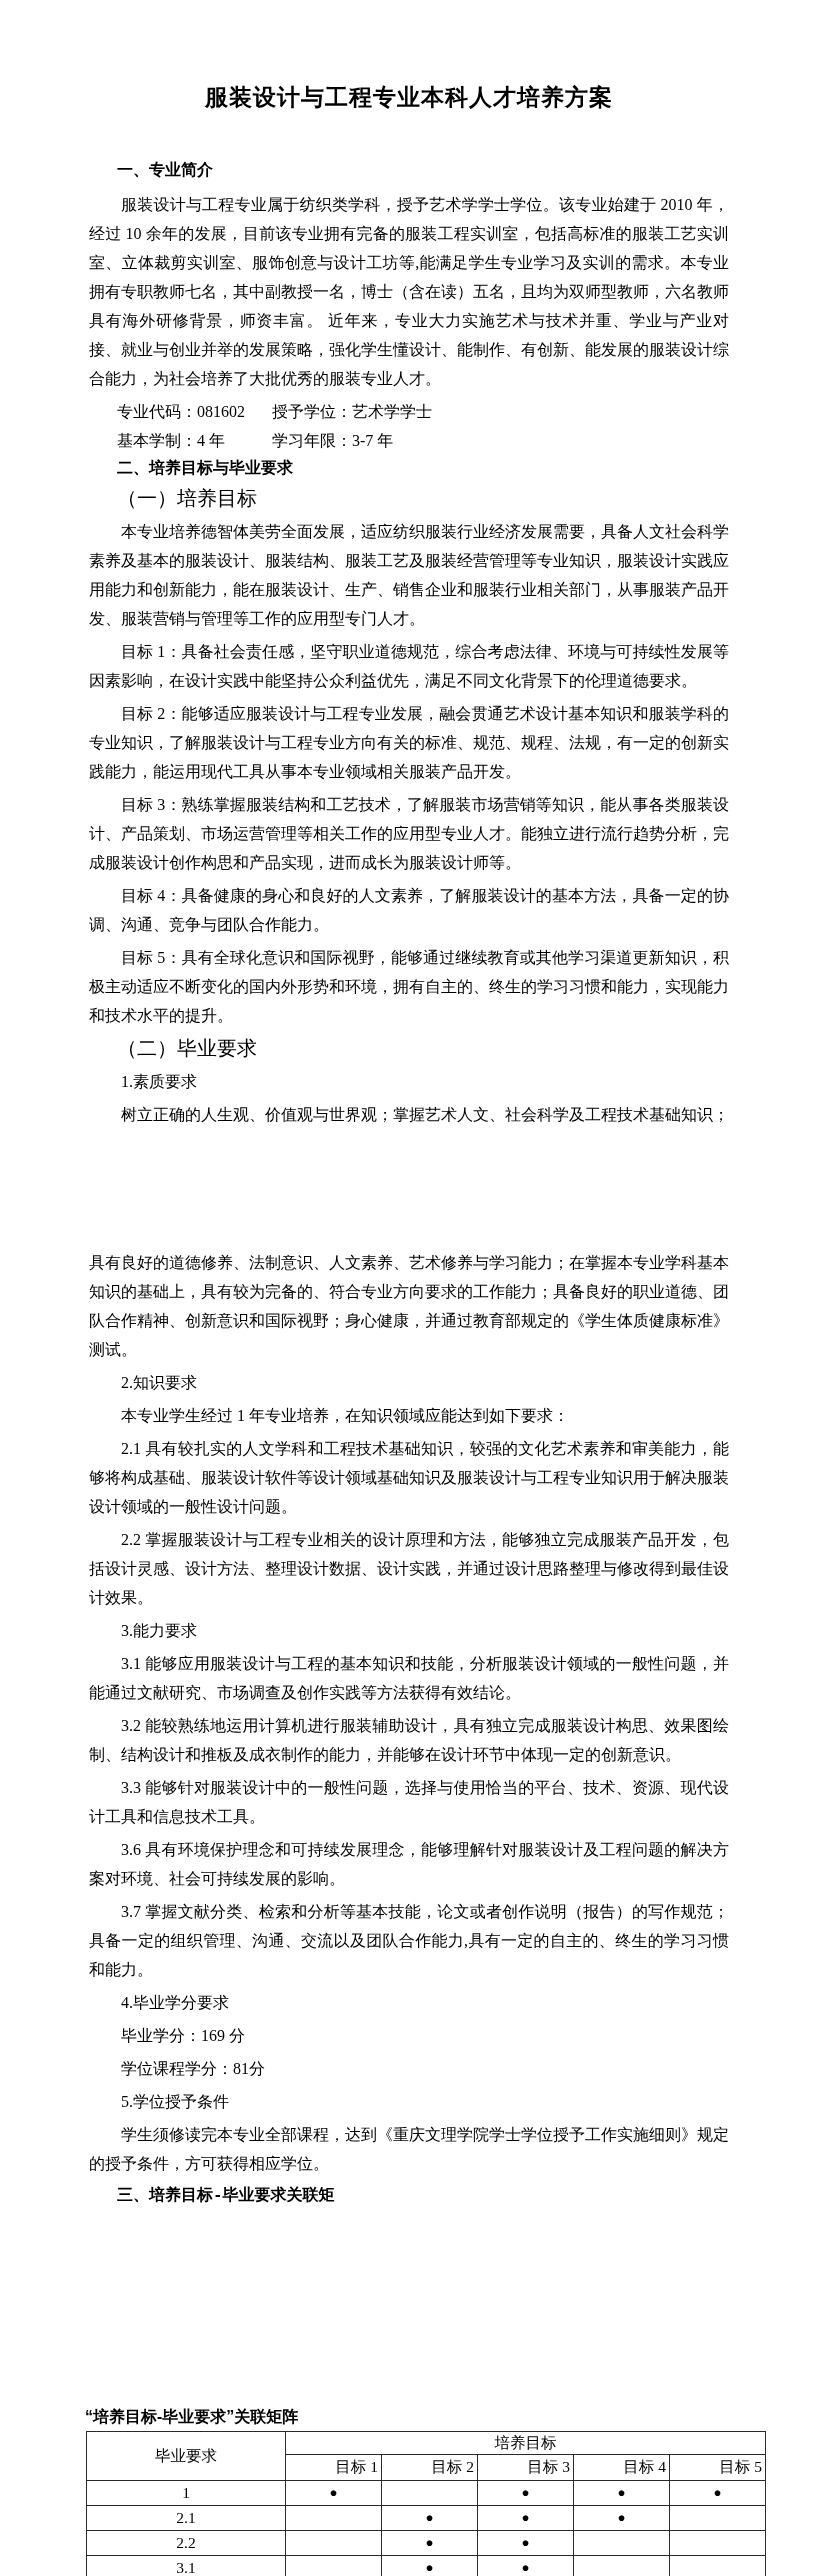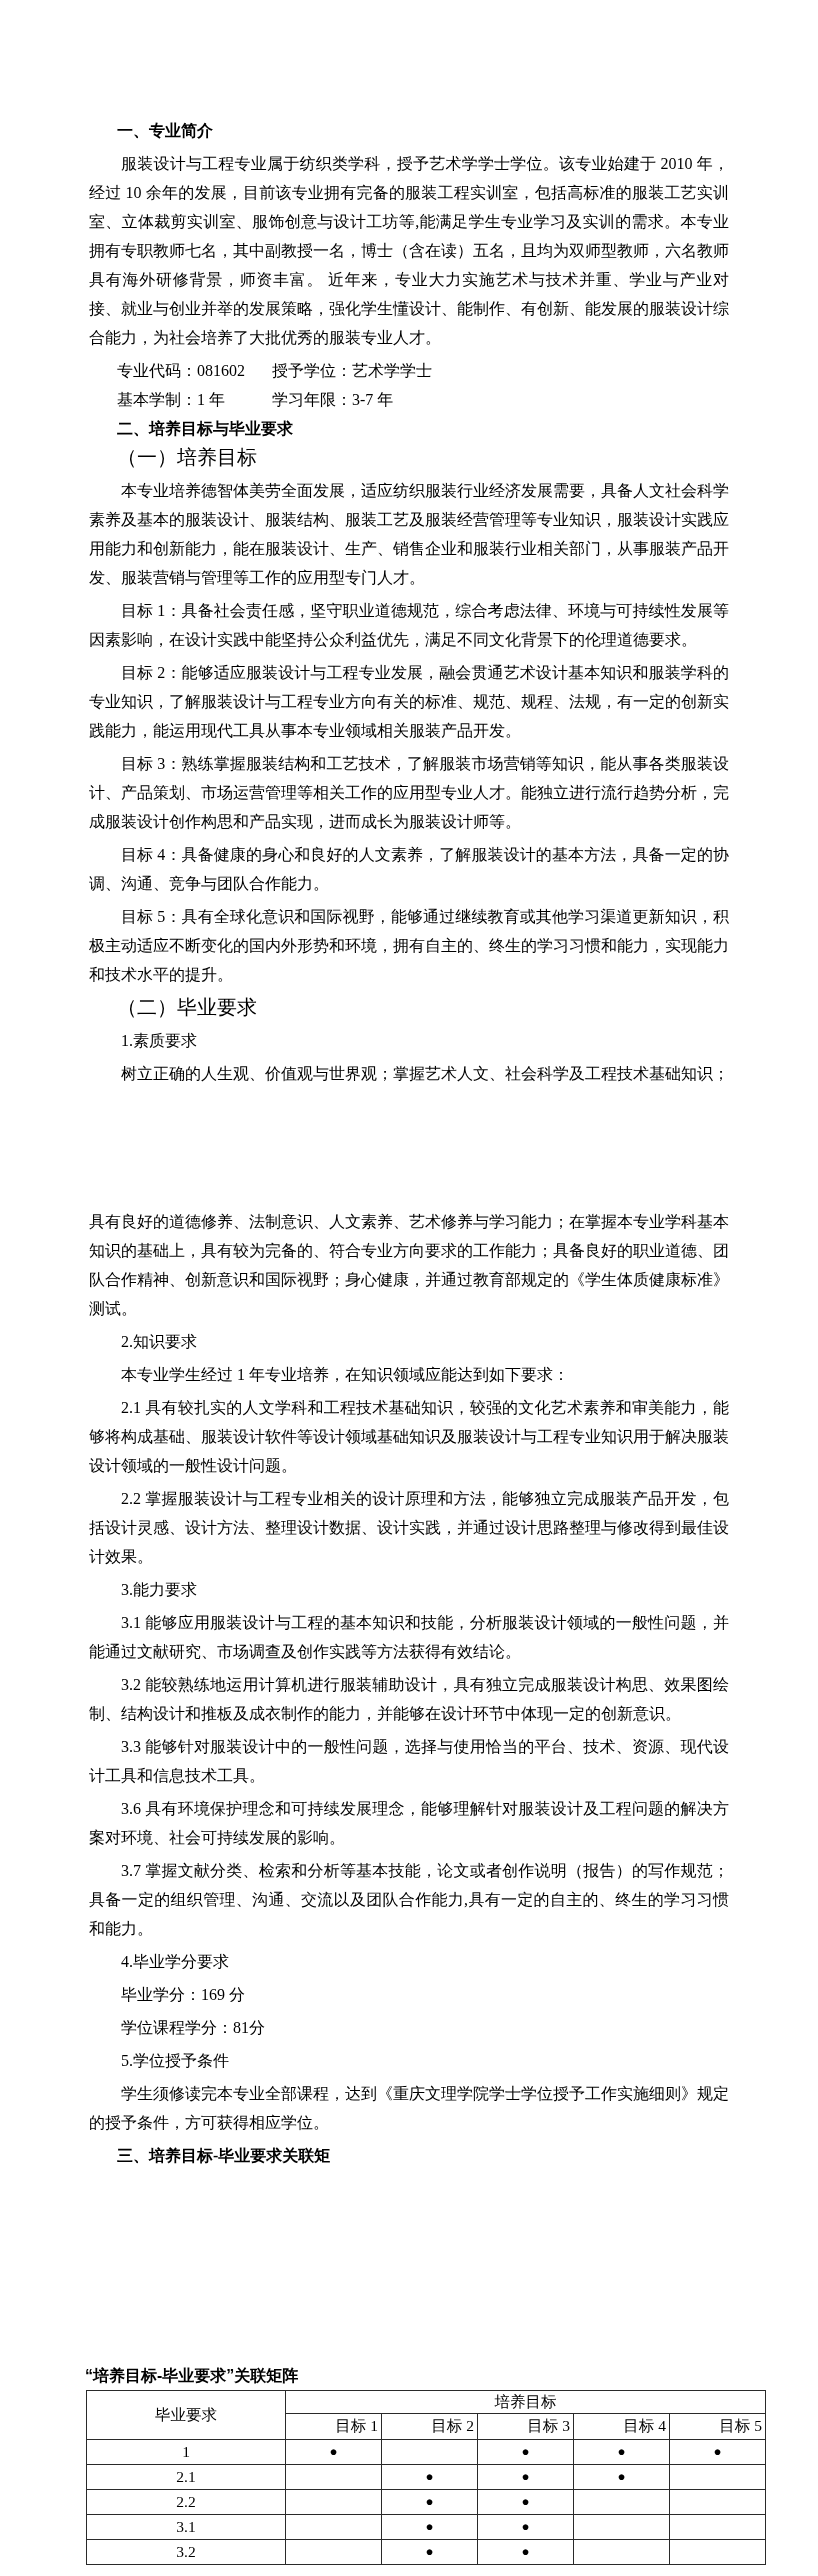--- a/index.html
+++ b/index.html
@@ -7,21 +7,21 @@
   .page {
     width:818px; min-height:3669px; box-sizing:border-box;
     padding:77px 85px 13.4px 85px; background:#ffffff;
   }
   .doc-title {
     margin:0; font-family:"Liberation Sans","DejaVu Sans",sans-serif;
     font-weight:700; font-size:23px; line-height:41px; text-align:center;
     letter-spacing:1px;
   }
   .h-main {
-    margin:0; font-family:Liberation Serif, serif;
+    margin:0; font-family:Liberation Mono, monospace;
     font-weight:700; font-size:16px; line-height:29px; padding-left:32px;
   }
   .h-sub { margin:0; font-size:20px; line-height:29px; padding-left:32px; font-weight:normal; }
   .para {
     margin:4px; font-size:16px; line-height:29px; text-align:justify;
     text-indent:32px; word-break:break-all;
   }
   .para.noindent { text-indent:0; }
   .info-row { display:flex; font-size:16px; line-height:29px; padding-left:32px;align-items:flex-end; }
   .info-row .cell1 { width:155px; }
@@ -41,31 +41,32 @@
   .matrix .mh1 td { height:23px; font-size:15.5px; }
   .matrix .mh2 td { height:26px;text-align:right; }
   .matrix .mrow td { height:25px; }
   .matrix .dotcell { font-size:13.4px; }
 </style>
 </head>
 <body>
 
 <div class="page">
 
+  <h1 class="doc-title">服装设计与工程专业本科人才培养方案</h1>
   <div class="sp-title"></div>
 
   <h2 class="h-main">一、专业简介</h2>
   <p class="para">服装设计与工程专业属于纺织类学科，授予艺术学学士学位。该专业始建于 2010 年，经过 10 余年的发展，目前该专业拥有完备的服装工程实训室，包括高标准的服装工艺实训室、立体裁剪实训室、服饰创意与设计工坊等,能满足学生专业学习及实训的需求。本专业拥有专职教师七名，其中副教授一名，博士（含在读）五名，且均为双师型教师，六名教师具有海外研修背景，师资丰富。 近年来，专业大力实施艺术与技术并重、学业与产业对接、就业与创业并举的发展策略，强化学生懂设计、能制作、有创新、能发展的服装设计综合能力，为社会培养了大批优秀的服装专业人才。</p>
 
   <div class="info-row">
     <span class="cell1"><span>专业代码：</span><span>081602</span></span>
     <span><span>授予学位：</span><span>艺术学学士</span></span>
   </div>
   <div class="info-row">
-    <span class="cell1"><span>基本学制：</span><span>1 年</span></span>
+    <span class="cell1"><span>基本学制：</span><span>4 年</span></span>
     <span><span>学习年限：</span><span>3-7 年</span></span>
   </div>
 
   <h2 class="h-main">二、培养目标与毕业要求</h2>
   <p class="h-sub">（一）培养目标</p>
   <p class="para">本专业培养德智体美劳全面发展，适应纺织服装行业经济发展需要，具备人文社会科学素养及基本的服装设计、服装结构、服装工艺及服装经营管理等专业知识，服装设计实践应用能力和创新能力，能在服装设计、生产、销售企业和服装行业相关部门，从事服装产品开发、服装营销与管理等工作的应用型专门人才。</p>
   <p class="para">目标 1：具备社会责任感，坚守职业道德规范，综合考虑法律、环境与可持续性发展等因素影响，在设计实践中能坚持公众利益优先，满足不同文化背景下的伦理道德要求。</p>
   <p class="para">目标 2：能够适应服装设计与工程专业发展，融会贯通艺术设计基本知识和服装学科的专业知识，了解服装设计与工程专业方向有关的标准、规范、规程、法规，有一定的创新实践能力，能运用现代工具从事本专业领域相关服装产品开发。</p>
   <p class="para">目标 3：熟练掌握服装结构和工艺技术，了解服装市场营销等知识，能从事各类服装设计、产品策划、市场运营管理等相关工作的应用型专业人才。能独立进行流行趋势分析，完成服装设计创作构思和产品实现，进而成长为服装设计师等。</p>
   <p class="para">目标 4：具备健康的身心和良好的人文素养，了解服装设计的基本方法，具备一定的协调、沟通、竞争与团队合作能力。</p>

